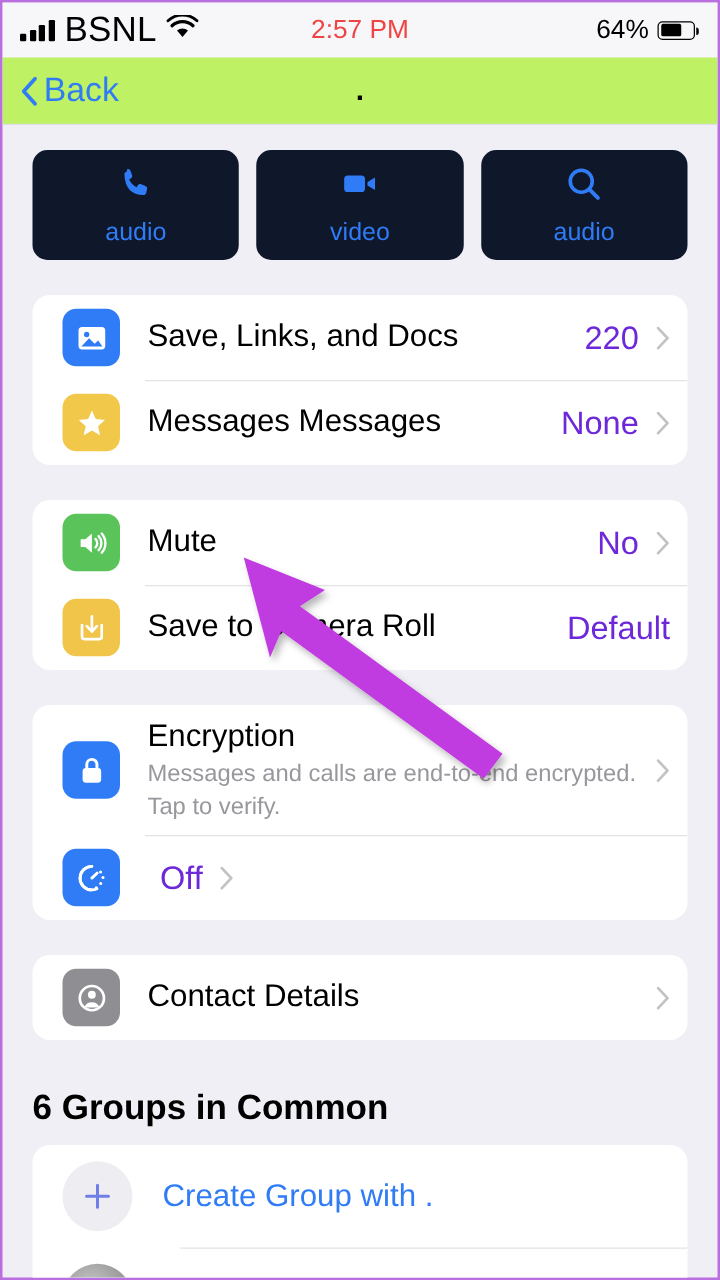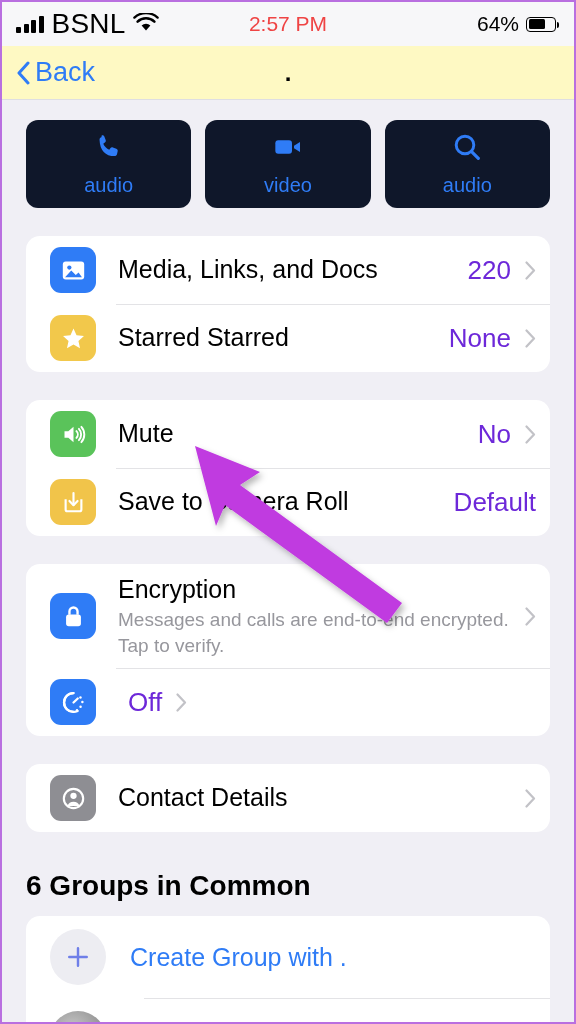--- a/index.html
+++ b/index.html
@@ -49,21 +49,21 @@
     border-radius: 4px; padding: 1.5px; position: relative;
   }
   .batt::after {
     content: ""; position: absolute; right: -4px; top: 4px;
     width: 2.5px; height: 6px; background: #000; border-radius: 0 2px 2px 0;
   }
   .batt > span { display: block; height: 100%; width: 64%; background: #000; border-radius: 1.5px; }
 
   
   .navbar {
-    height: 54px; background: #fef9c3;
+    height: 54px; background: #bef264;
     border-bottom: 1px solid #dedee2;
     display: flex; align-items: center; padding: 0 14px;
     position: relative;
   }
   .back { display: flex; align-items: center; gap: 5px; cursor: pointer; }
   .back-chev { width: 14px; height: 24px; display: block; }
   .back-label { font-size: 27px; color: #2f7cf6; }
   .nav-title {
     position: absolute; left: 0; right: 0; text-align: center;
     font-size: 24px; font-weight: bold; color: #000;
@@ -211,37 +211,37 @@
     <div class="card">
       <div class="row">
         <span class="row-icon" style="background:#2f7cf6">
           <svg width="27" height="27" viewBox="0 0 24 24">
               <rect x="2.5" y="4" width="19" height="16" rx="2.6" fill="#fff"></rect>
               <circle cx="8.3" cy="9.4" r="1.9" fill="#2f7cf6"></circle>
               <path d="M4.5 18 L10 12 L14 16 L16.5 13.7 L19.5 18 Z" fill="#2f7cf6"></path>
             </svg>
         </span>
         <span class="row-text">
-          <span class="row-title">Media, Links, and Docs</span>
+          <span class="row-title">Save, Links, and Docs</span>
         </span>
         <span class="row-value">220</span>
         <span class="chev">
           <svg width="11" height="19" viewBox="0 0 11 19">
               <path d="M1.5 1.5 L9 9.5 L1.5 17.5" stroke="#c2c2c7" stroke-width="2.2" fill="none" stroke-linecap="round" stroke-linejoin="round"></path>
             </svg>
         </span>
       </div>
       <div class="row">
         <span class="row-icon" style="background:#f2c84b">
           <svg width="27" height="27" viewBox="0 0 24 24">
               <path d="M12 3 L14.7 9.1 L21.3 9.8 L16.4 14.2 L17.8 20.7 L12 17.3 L6.2 20.7 L7.6 14.2 L2.7 9.8 L9.3 9.1 Z" fill="#fff"></path>
             </svg>
         </span>
         <span class="row-text">
-          <span class="row-title">Starred Starred</span>
+          <span class="row-title">Messages Messages</span>
         </span>
         <span class="row-value">None</span>
         <span class="chev">
           <svg width="11" height="19" viewBox="0 0 11 19">
               <path d="M1.5 1.5 L9 9.5 L1.5 17.5" stroke="#c2c2c7" stroke-width="2.2" fill="none" stroke-linecap="round" stroke-linejoin="round"></path>
             </svg>
         </span>
       </div>
     </div>
 

